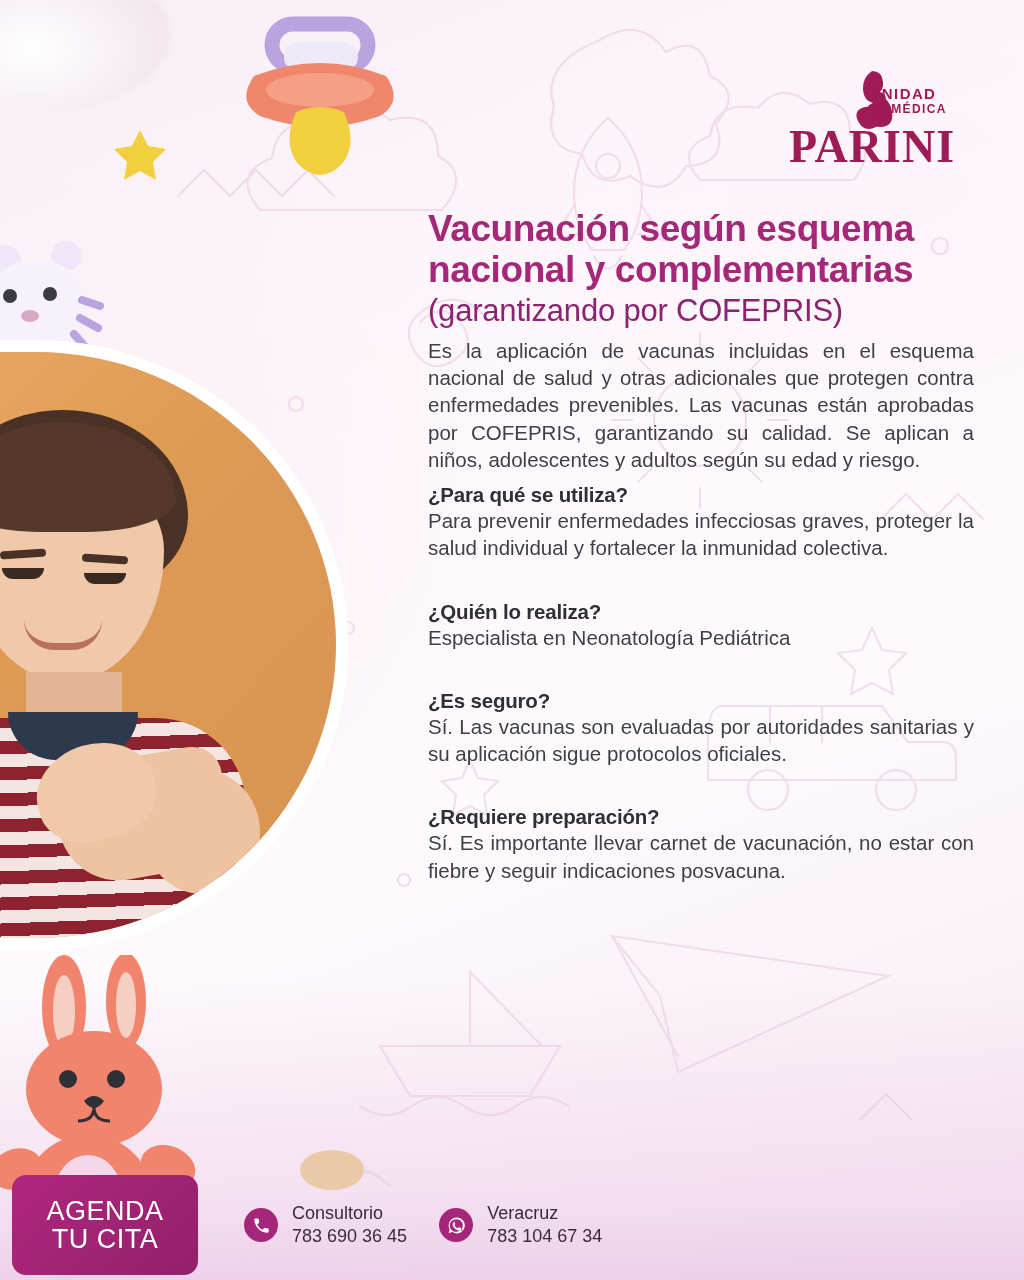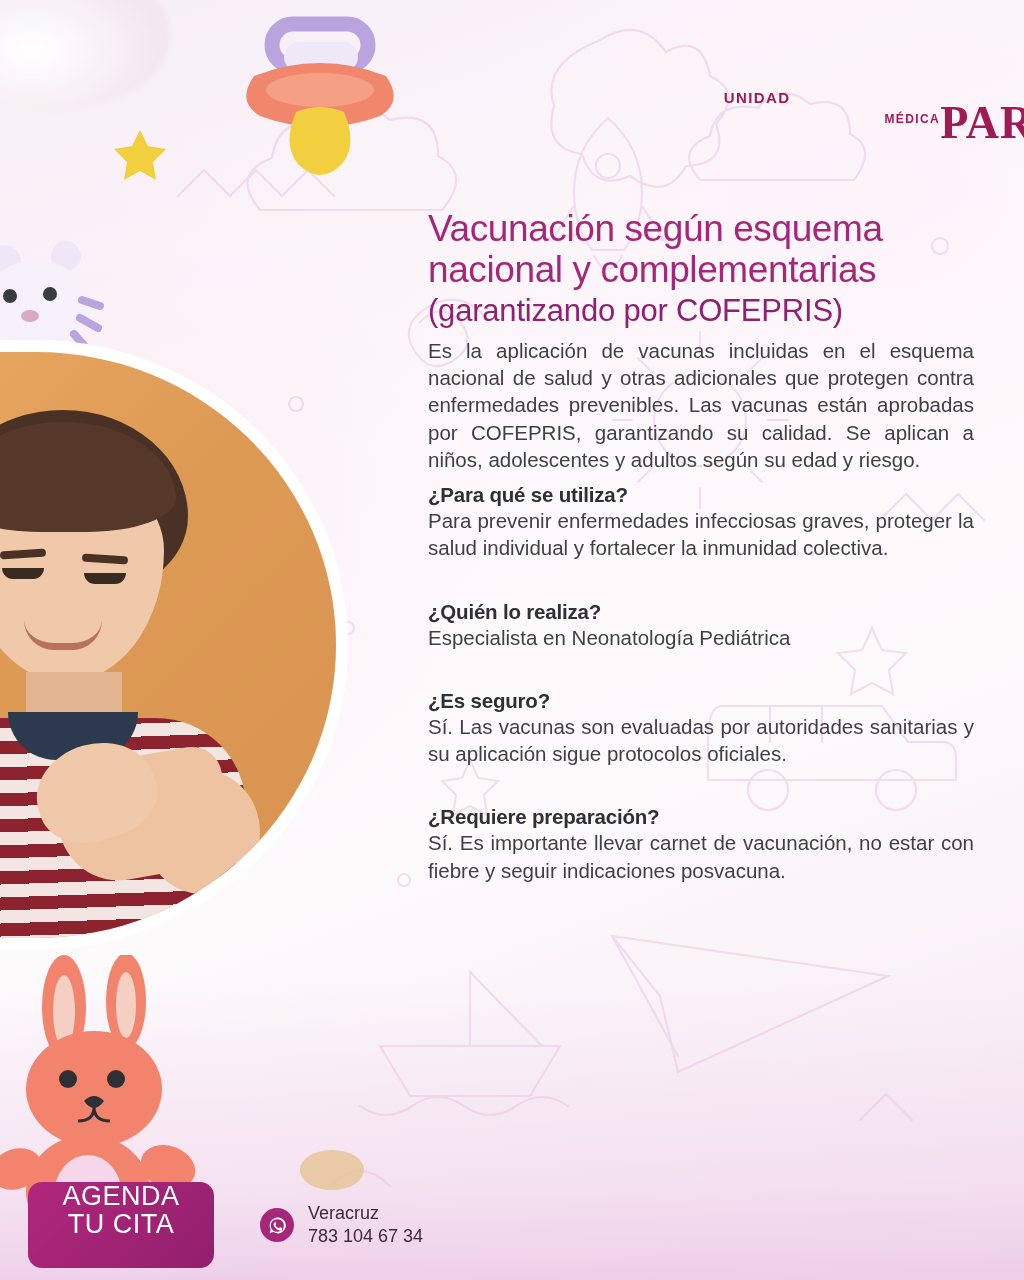--- a/index.html
+++ b/index.html
@@ -52,23 +52,23 @@
   .bunny {
     position: absolute; left: -8px; top: 955px; width: 270px; height: 290px;
   }
   .blob-tan {
     position: absolute; left: 300px; top: 1150px; width: 64px; height: 40px;
     background: #e8c49a; border-radius: 50%; opacity: .85;
   }
 
   
   .logo-wrap {
-    position: absolute; right: 40px; top: 54px;
+    position: absolute; right: 52px; top: 54px;
     width: 200px; height: 130px;
-    display: flex; flex-direction: row; align-items: center; justify-content: center;
+    display: flex; flex-direction: column; align-items: center; justify-content: center;
   }
   .logo-mark { width: 52px; height: 60px; }
   .logo-unidad {
     font-size: 15px; letter-spacing: 1.4px; color: #9e1b56; font-weight: 700;
     margin-top: -44px; margin-left: 62px;
   }
   .logo-medica {
     font-size: 12px; letter-spacing: 1.4px; color: #9e1b56; font-weight: 600;
     margin-left: 94px; margin-top: 0px; text-align: right;
   }
@@ -153,21 +153,21 @@
   .ph-bandaid::after {
     content: ""; position: absolute; left: 16px; top: 5px; width: 32px; height: 14px;
     background: #e3b9c9; border-radius: 3px;
   }
 
   
   .content {
     position: absolute; left: 428px; top: 208px; width: 546px;
   }
   .title {
-    font-size: 37px; line-height: 1.12; font-weight: 400;
+    font-size: 37px; line-height: 1.12; font-weight: 700;
     color: #a5277a; letter-spacing: -0.4px;
   }
   .subtitle {
     font-size: 31px; line-height: 1.16; color: #8c2270; font-weight: 400;
     margin-top: 2px; letter-spacing: -0.2px;
   }
   .intro {
     margin-top: 8px;
     font-size: 20.5px; line-height: 1.33; color: #3f3f46;
     text-align: justify;
@@ -180,25 +180,25 @@
   .a {
     font-size: 20.5px; line-height: 1.33; color: #3f3f46; text-align: justify;
   }
 
   
   .footer {
     position: absolute; left: 0; right: 0; bottom: 0; height: 110px;
     display: flex; align-items: center;
   }
   .cta {
-    margin-left: 28px;
-    width: 186px; height: 86px;
+    margin-left: 12px;
+    width: 186px; height: 100px;
     background: linear-gradient(135deg, #b0277d 0%, #92206c 100%);
     border-radius: 14px;
-    display: flex; flex-direction: column; align-items: center; 
+    display: flex; flex-direction: column; align-items: center; justify-content: center;
     color: #fff;
   }
   .cta-l1 { font-size: 27px; letter-spacing: .5px; line-height: 1.05; }
   .cta-l2 { font-size: 27px; letter-spacing: .5px; line-height: 1.05; }
 
   .contact {
     display: flex; align-items: center; gap: 14px; margin-left: 32px;
   }
   .contact:nth-of-type(2) { margin-left: 46px; }
   .c-icon {
@@ -368,20 +368,31 @@
       <div class="a">Sí. Es importante llevar carnet de vacunación, no estar con fiebre y seguir indicaciones posvacuna.</div>
     </div>
   </div>
 
   <div class="footer">
     <div class="cta">
       <div class="cta-l1">AGENDA</div>
       <div class="cta-l2">TU CITA</div>
     </div>
 
+    <div class="contact">
+      <span class="c-icon">
+        <svg viewBox="0 0 24 24">
+            <path d="M6.6 10.8c1.4 2.8 3.8 5.1 6.6 6.6l2.2-2.2c.3-.3.7-.4 1-.2 1.2.4 2.4.6 3.6.6.6 0 1 .4 1 1V20c0 .6-.4 1-1 1C10.6 21 3 13.4 3 4c0-.6.4-1 1-1h3.5c.6 0 1 .4 1 1 0 1.3.2 2.5.6 3.6.1.3 0 .7-.2 1l-2.3 2.2z"></path>
+          </svg>
+      </span>
+      <span class="c-text">
+        <span class="l1">Consultorio</span><br>
+        <span class="l2">783 690 36 45</span>
+      </span>
+    </div>
 
     <div class="contact">
       <span class="c-icon">
         <svg viewBox="0 0 24 24">
             <path d="M12 2a10 10 0 00-8.6 15l-1.3 4.6 4.8-1.3A10 10 0 1012 2zm0 2a8 8 0 016.9 12l.7 2.5-2.6-.7A8 8 0 1112 4zm-3 4c-.3 0-.7.1-1 .5-.4.4-.9 1-.9 2.2 0 1.3 1 2.6 1.1 2.8.1.2 1.8 3 4.5 4.1 2.2.9 2.7.7 3.2.7.6-.1 1.7-.7 2-1.4.2-.7.2-1.2.2-1.4-.1-.1-.3-.2-.6-.4-.3-.2-1.7-.9-2-1-.3-.1-.4-.1-.6.1-.2.3-.7.9-.8 1.1-.2.2-.3.2-.6.1-.3-.2-1.3-.5-2.4-1.5-.9-.8-1.5-1.8-1.6-2.1-.2-.3 0-.4.1-.6l.4-.5c.2-.2.2-.3.3-.5.1-.2 0-.4 0-.5 0-.2-.6-1.6-.8-2.1-.2-.5-.4-.5-.6-.5h-.4z"></path>
           </svg>
       </span>
       <span class="c-text">
         <span class="l1">Veracruz</span><br>
         <span class="l2">783 104 67 34</span>

